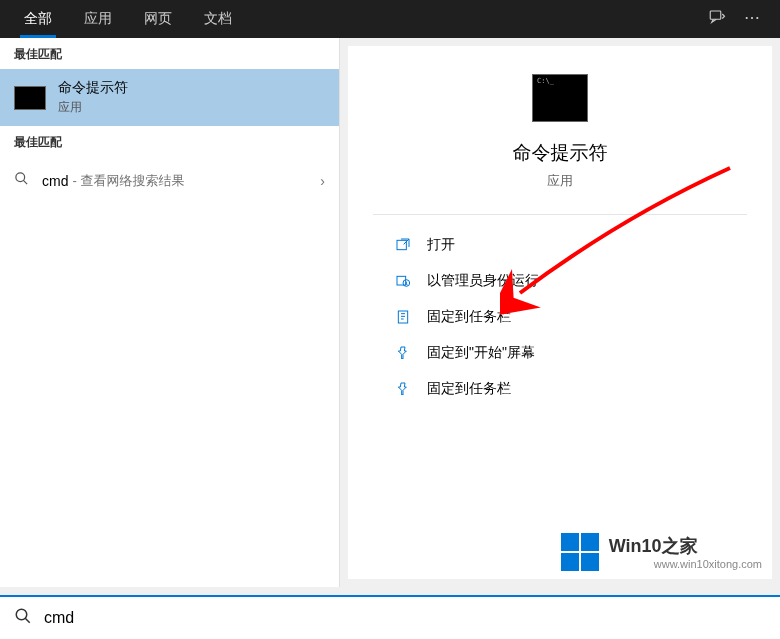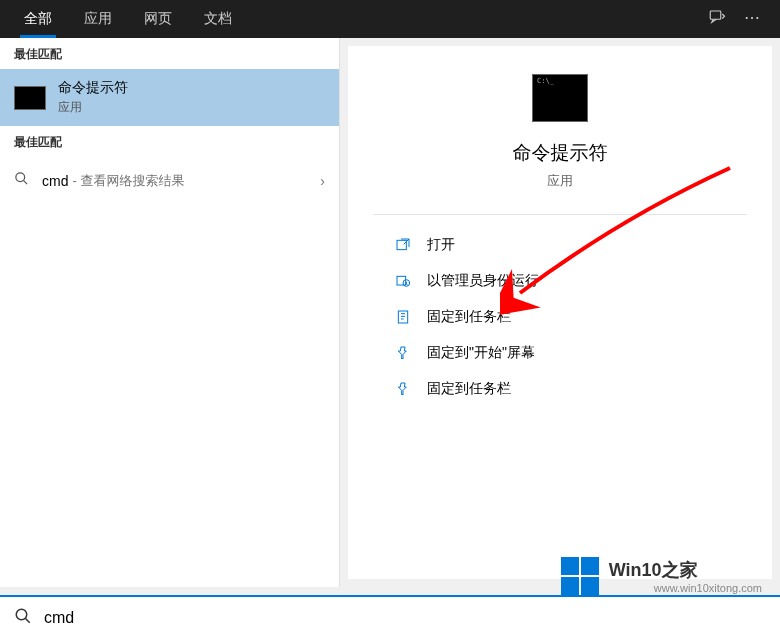--- a/index.html
+++ b/index.html
@@ -38,21 +38,21 @@
     .app-type { font-size: 13px; color: #666; margin-top: 6px; }
     .divider { width: 88%; height: 1px; background: #e5e5e5; margin-top: 24px; }
     
     .actions { width: 100%; padding: 12px 24px; margin-left: 34px; }
     .action { display: flex; align-items: center; padding: 9px 4px; cursor: pointer; font-size: 14px; color: #000; }
     .action-icon { width: 20px; height: 16px; margin-right: 14px; display: flex; align-items: center; justify-content: center; }
     .action-icon svg { width: 16px; height: 16px; }
     
     .arrow-annotation { position: absolute; top: 158px; left: 500px; pointer-events: none; }
     
-    .watermark { position: absolute; right: 18px; bottom: 44px; display: flex; align-items: center; gap: 10px; }
+    .watermark { position: absolute; right: 18px; bottom: 68px; display: flex; align-items: center; gap: 10px; }
     .win-logo { width: 38px; height: 38px; display: grid; grid-template-columns: 1fr 1fr; grid-template-rows: 1fr 1fr; gap: 2px; }
     .win-logo div { background: #0078d7; }
     .wm-text { display: flex; flex-direction: column; }
     .wm-title { font-size: 18px; font-weight: 600; color: #333; }
     .wm-url { font-size: 11px; color: #888; margin-left: 45px; }
     
     .searchbar { position: absolute; bottom: 0; left: 0; right: 0; height: 44px; background: #fff; border-top: 2px solid #0078d7; display: flex; align-items: center; padding: 0 14px; }
     .search-icon { color: #333; margin-right: 12px; }
     .search-input { border: none; outline: none; font-size: 16px; flex: 1; background: transparent; }
     @keyframes blink { 50% { opacity: 0; } }

